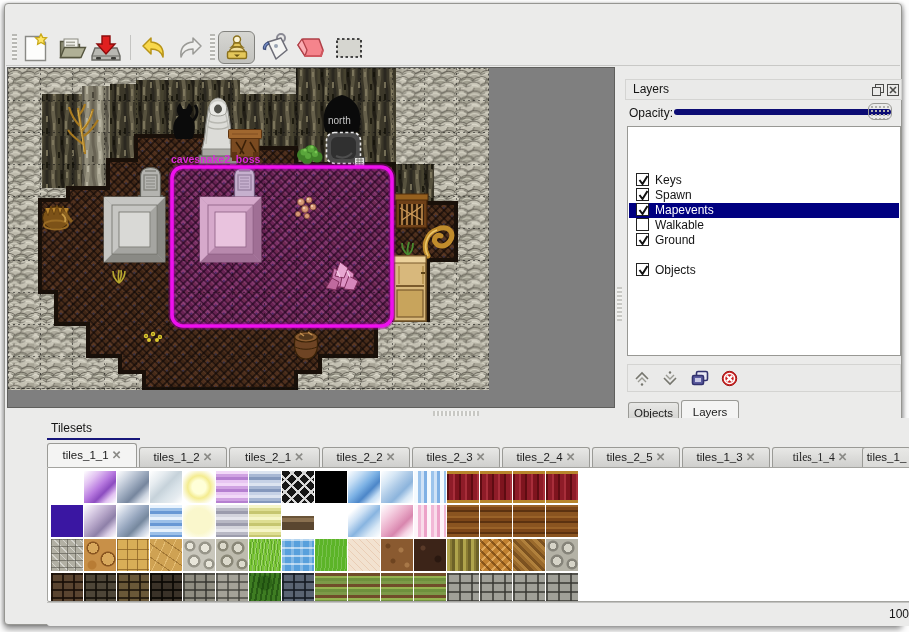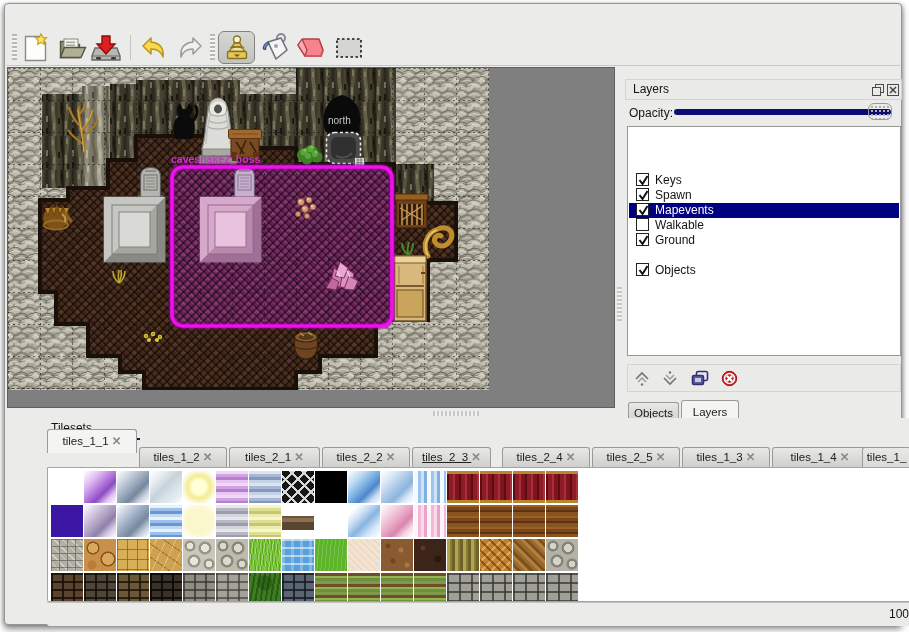--- a/index.html
+++ b/index.html
@@ -401,29 +401,29 @@
     <div class="abs" style="left:0;top:20px;width:93px;height:2px;background:#16167a;"></div>
     <svg class="abs" style="left:865px;top:3px;" width="12" height="12" viewBox="0 0 12 12">
         <rect x="3.5" y="0.5" width="8" height="8" fill="none" stroke="#4a4a48"></rect>
         <rect x="0.5" y="3.5" width="8" height="8" fill="#eaeae9" stroke="#4a4a48"></rect>
       </svg>
     <svg class="abs" style="left:880px;top:3px;" width="12" height="12" viewBox="0 0 12 12">
         <rect x="0.5" y="0.5" width="11" height="11" fill="none" stroke="#4a4a48"></rect>
         <path d="M3 3L9 9M9 3L3 9" stroke="#4a4a48" stroke-width="1.6"></path>
       </svg>
     <div id="tilestabs">
-      <div class="tab active" style="left:0px;top:11px;width:90px;height:24px;line-height:23px;">tiles_1_1 <span class="xico">✕</span></div>
+      <div class="tab active" style="left:0px;top:25px;width:90px;height:24px;line-height:23px;">tiles_1_1 <span class="xico">✕</span></div>
       <div class="tab" style="left:92px;top:29px;width:88px;height:20px;line-height:19px;">tiles_1_2 <span class="xico">✕</span></div>
       <div class="tab" style="left:182px;top:29px;width:91px;height:20px;line-height:19px;">tiles_2_1 <span class="xico">✕</span></div>
       <div class="tab" style="left:275px;top:29px;width:88px;height:20px;line-height:19px;">tiles_2_2 <span class="xico">✕</span></div>
-      <div class="tab" style="left:365px;top:29px;width:79px;height:20px;line-height:19px;text-decoration:underline;">tiles_2_3 <span class="xico">✕</span></div>
+      <div class="tab" style="left:365px;top:29px;width:88px;height:20px;line-height:19px;">tiles_2_3 <span class="xico">✕</span></div>
       <div class="tab" style="left:455px;top:29px;width:88px;height:20px;line-height:19px;">tiles_2_4 <span class="xico">✕</span></div>
       <div class="tab" style="left:545px;top:29px;width:88px;height:20px;line-height:19px;">tiles_2_5 <span class="xico">✕</span></div>
       <div class="tab" style="left:635px;top:29px;width:88px;height:20px;line-height:19px;">tiles_1_3 <span class="xico">✕</span></div>
-      <div class="tab" style="left:725px;top:29px;width:96px;height:20px;line-height:19px;">tiles_1_4 <span class="xico">✕</span></div>
+      <div class="tab" style="left:725px;top:29px;width:96px;height:20px;line-height:19px;font-family:Liberation Serif, serif;">tiles_1_4 <span class="xico">✕</span></div>
       <div class="tab" style="left:815px;top:29px;width:49px;height:36px;line-height:19px;">tiles_1_</div>
     </div>
     <div class="abs" style="left:863px;top:29px;width:16px;height:20px;background:linear-gradient(180deg,#f2f2f0,#d8d8d6);border:1px solid #a2a29e;border-radius:2px 0 0 2px;"><svg width="14" height="18" viewBox="0 0 14 18">
           <path d="M9 5L5 9L9 13" fill="none" stroke="#b4b4b0" stroke-width="2"></path>
         </svg></div>
     <div class="abs" style="left:880px;top:29px;width:16px;height:20px;background:linear-gradient(180deg,#f2f2f0,#d8d8d6);border:1px solid #a2a29e;border-radius:0 2px 2px 0;"><svg width="14" height="18" viewBox="0 0 14 18">
           <path d="M5 4L10 9L5 14" fill="#1a1a1a" stroke="none"></path>
         </svg></div>
     <div class="abs" style="left:0;top:49px;width:896px;height:135px;background:#fff;border:1px solid #a4a4a0;border-radius:0 0 2px 2px;">
       <div id="tiles" style="position:absolute;left:0;top:0;width:876px;height:133px;overflow:hidden;">

